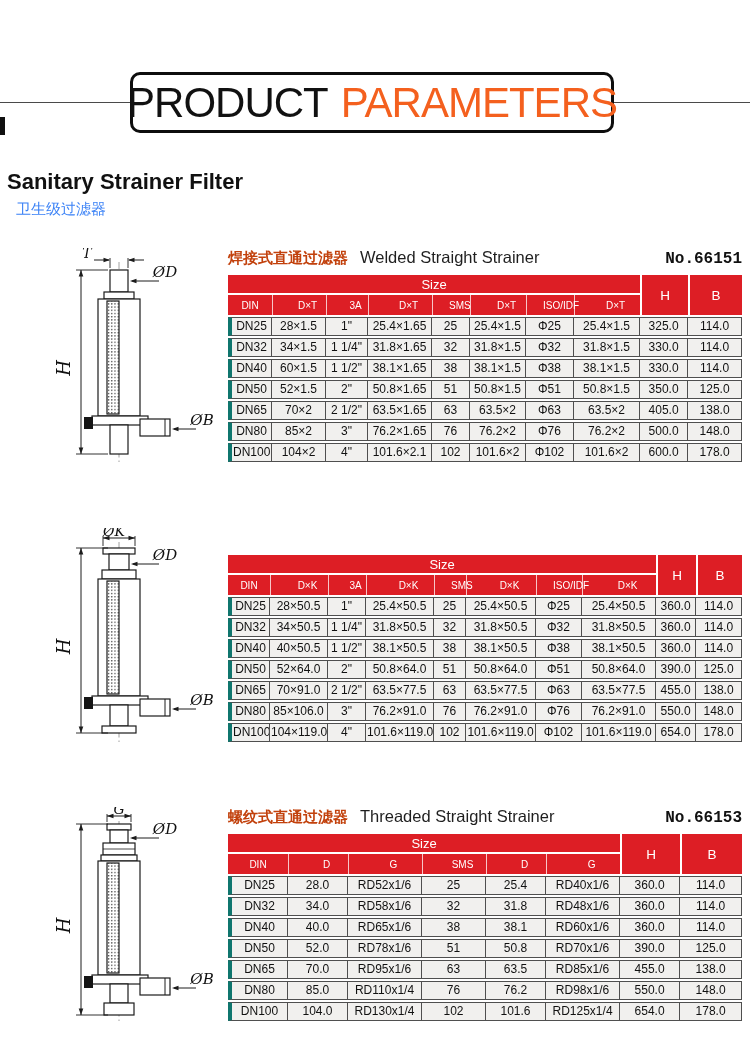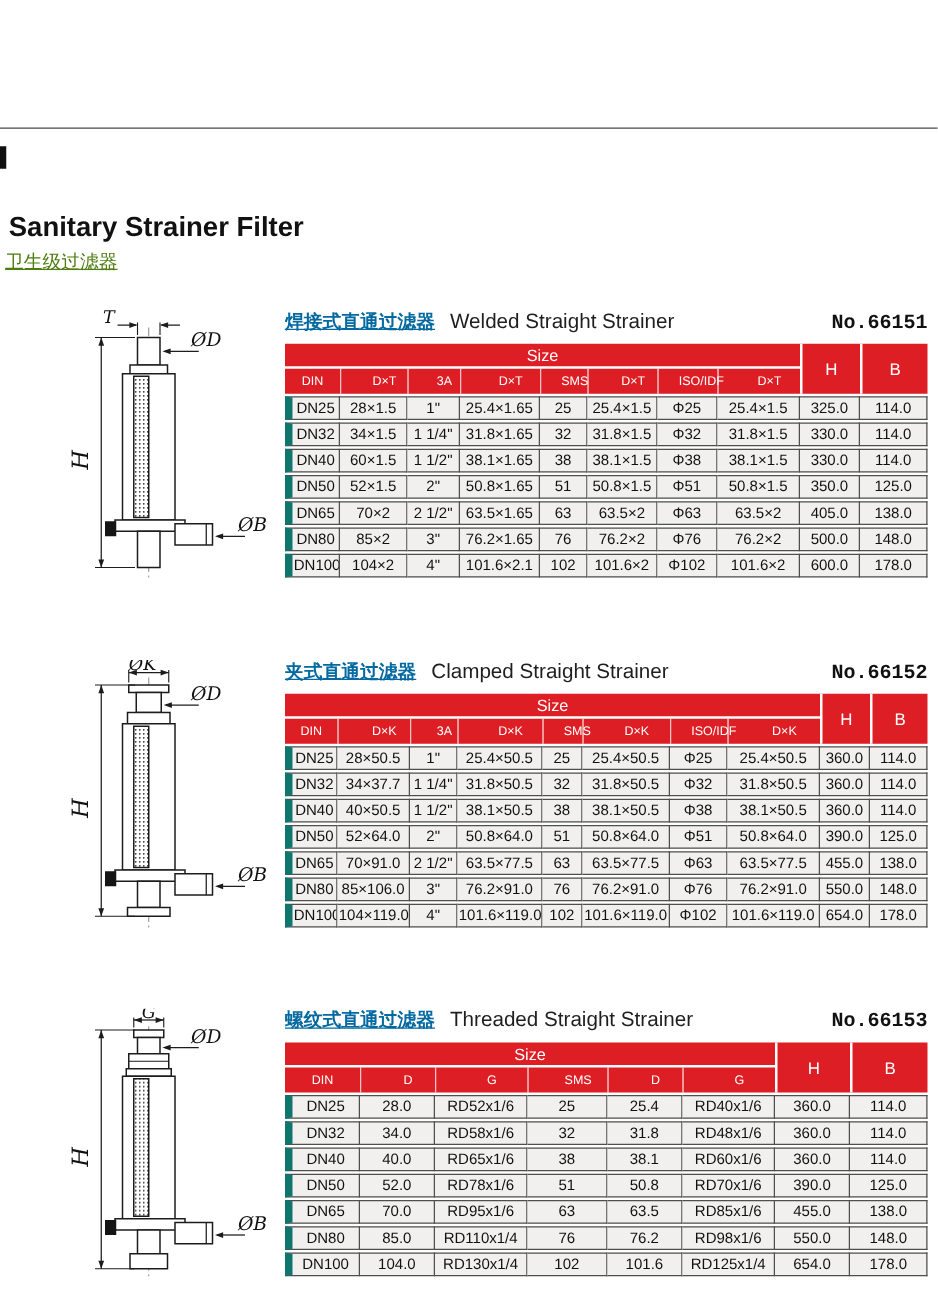--- a/index.html
+++ b/index.html
@@ -16,55 +16,59 @@
   .banner-box {
     position:absolute; left:130px; top:72px; width:484px; height:61px;
     background:#fff; border:3px solid #0d0d0d; border-radius:10px;
     display:flex; align-items:center; justify-content:center; gap:13px; z-index:2;
   }
   .banner-box .w1 { font-size:42px; color:#111; letter-spacing:-1px; }
   .banner-box .w2 { font-size:42px; color:var(--orange,#f4601e); letter-spacing:-1px; }
 
   
   .main-title { position:absolute; left:7px; top:169px; font-size:22px; font-weight:bold; color:#111; }
-  .main-sub   { position:absolute; left:4px; top:200px; font-size:15px; color:#4d7c0f;text-decoration:underline; }
+  .main-sub   { position:absolute; left:16px; top:200px; font-size:15px; color:#3b82f6; }
 
   
   .spec { position:absolute; left:0; width:750px; height:235px; }
   .spec .diagram { position:absolute; left:24px; top:0; width:198px; height:222px; }
   .spec .diagram svg { width:198px; height:222px; display:block; }
   .sec-head { position:absolute; left:228px; top:0; width:514px; display:flex; align-items:baseline; }
-  .sec-head .zh { font-size:15px; font-weight:bold; color:#0369a1;text-decoration:underline; }
+  .sec-head .zh { font-size:15px; font-weight:bold; color:#c2410c; }
   .sec-head .en { font-size:16.5px; margin-left:12px; color:#1f1f1f; }
   .sec-head .no { margin-left:auto; font-size:16px; font-weight:bold; color:#111;font-family:Liberation Mono, monospace; }
 
   
   table.spec-table {
     position:absolute; left:228px; top:25px; width:514px;
     table-layout:fixed; border-collapse:separate; border-spacing:0 2px;
   }
   .spec-table th { border:0; font-weight:normal; color:#fff; background:var(--red,#dd1e25); text-align:center; }
   .spec-table th.h-size { height:18px; font-size:13px;margin-left:29px; }
   .spec-table th.h-sub  { height:20px; font-size:10px; }
   .spec-table th.h-sub:not(:first-child) { border-left:1px solid rgba(255,255,255,.75);padding-left:16px; }
   .spec-table th.h-hb   { font-size:13.5px; border-left:2px solid #fff; }
   .spec-table td {
     height:17px; line-height:17px; padding:0 1px; text-align:center;
     font-size:12px; color:#111; background:#f1f0ee;
     border:1px solid #4f4f4f; border-left:none; overflow:hidden; white-space:nowrap;
   }
-  .spec-table td:first-child { border-left:6px solid #0f766e;text-align:center; }
+  .spec-table td:first-child { border-left:4px solid #0f766e;text-align:center; }
 </style>
 </head>
 <body>
 
 <div class="page">
 
   <div class="banner-line"></div>
   <div class="edge-mark"></div>
+  <div class="banner-box">
+    <span class="w1">PRODUCT</span>
+    <span class="w2">PARAMETERS</span>
+  </div>
 
   <div class="main-title">Sanitary Strainer Filter</div>
   <div class="main-sub">卫生级过滤器</div>
 
   <section class="spec" style="top:248px">
     <div class="diagram">
       <svg viewBox="0 0 198 222">
           <defs>
             <pattern id="mesh0" width="3.2" height="3.2" patternUnits="userSpaceOnUse">
               <circle cx="1.4" cy="1.4" r="0.7" fill="#2e2e2e"></circle>
@@ -258,25 +262,20 @@
           <polygon points="111,10 104.5,7.7 104.5,12.3" fill="#1c1c1c"></polygon>
           <text x="90" y="8" font-size="14" font-style="italic" font-family="&quot;DejaVu Serif&quot;, serif" fill="#111" text-anchor="middle">ØK</text>
           <text x="141" y="32" font-size="15" font-style="italic" font-family="&quot;DejaVu Serif&quot;, serif" fill="#111" text-anchor="middle">ØD</text>
           <line x1="135" y1="36" x2="109" y2="36" stroke="#1c1c1c" stroke-width="1"></line>
           <polygon points="107,36 113.5,33.7 113.5,38.3" fill="#1c1c1c"></polygon>
           <text x="178" y="177" font-size="15" font-style="italic" font-family="&quot;DejaVu Serif&quot;, serif" fill="#111" text-anchor="middle">ØB</text>
           <line x1="172" y1="181" x2="150" y2="181" stroke="#1c1c1c" stroke-width="1"></line>
           <polygon points="148,181 154.5,178.7 154.5,183.3" fill="#1c1c1c"></polygon>
         </svg>
     </div>
-    <div class="sec-head">
-      <span class="zh">夹式直通过滤器</span>
-      <span class="en">Clamped Straight Strainer</span>
-      <span class="no">No.66152</span>
-    </div>
     <table class="spec-table">
         <colgroup>
           <col style="width: 42px;">
           <col style="width: 58px;">
           <col style="width: 38px;">
           <col style="width: 68px;">
           <col style="width: 32px;">
           <col style="width: 70px;">
           <col style="width: 46px;">
           <col style="width: 74px;">
@@ -308,21 +307,21 @@
             <td>25.4×50.5</td>
             <td>25</td>
             <td>25.4×50.5</td>
             <td>Φ25</td>
             <td>25.4×50.5</td>
             <td>360.0</td>
             <td>114.0</td>
           </tr>
           <tr>
             <td>DN32</td>
-            <td>34×37.7</td>
+            <td>34×50.5</td>
             <td>1 1/4"</td>
             <td>31.8×50.5</td>
             <td>32</td>
             <td>31.8×50.5</td>
             <td>Φ32</td>
             <td>31.8×50.5</td>
             <td>360.0</td>
             <td>114.0</td>
           </tr>
           <tr>

